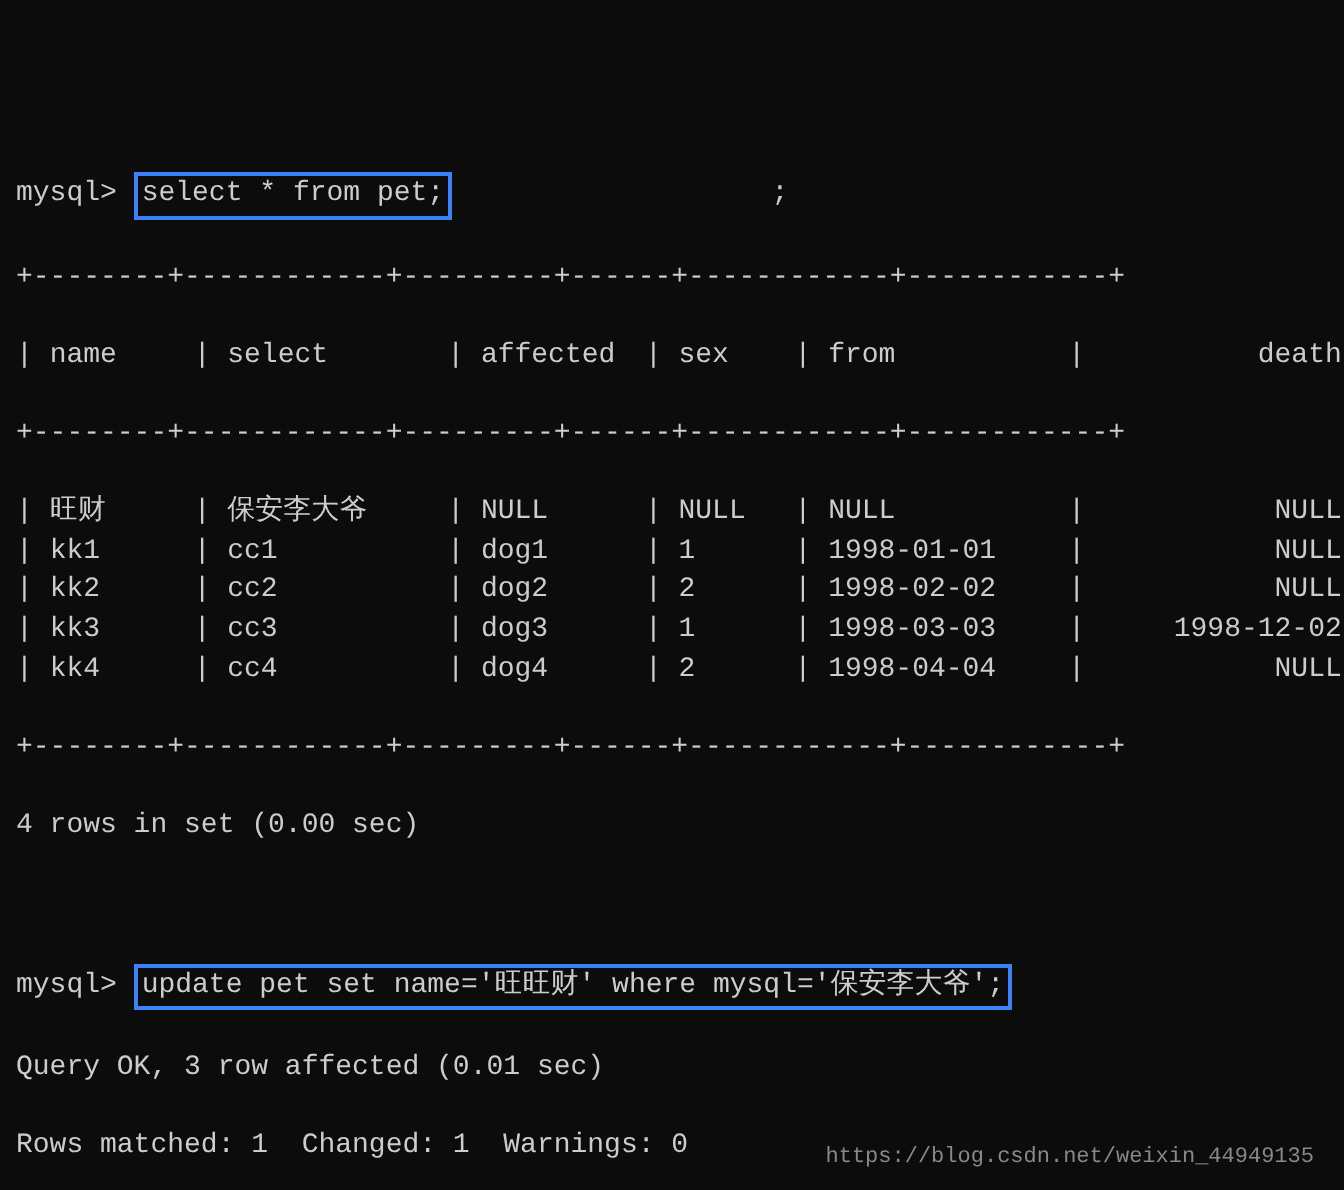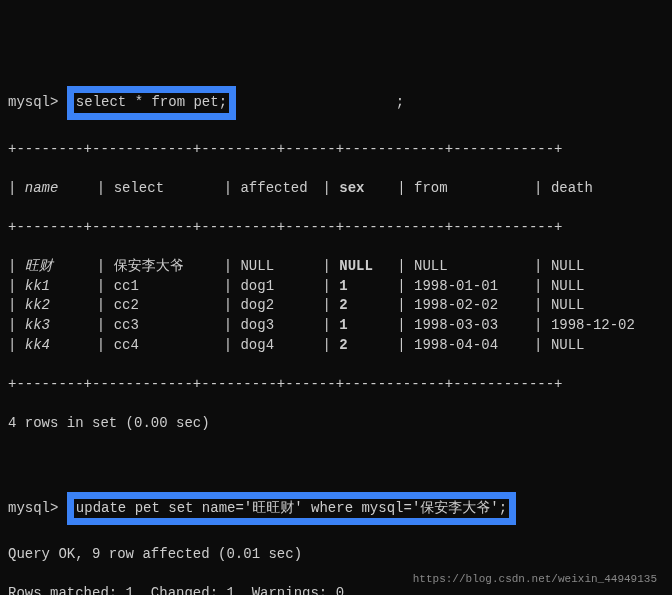--- a/index.html
+++ b/index.html
@@ -7,31 +7,31 @@
       background: #0c0c0c;
       color: #cccccc;
       font-family: 'Consolas', 'Courier New', monospace;
       font-size: 14px;
       line-height: 1.4;
       padding: 8px;
       width: 672px;
       white-space: pre;
     }
     .hl {
-      border: 7px solid #3b82f6;
+      border: 2px solid #3b82f6;
       padding: 0 2px;
       display: inline-block;
     }
     .col { display: inline-block; }
-    .c1 { width: 72px; font-style: italic; }
+    .c1 { width: 72px; }
     .c2 { width: 110px; }
     .c3 { width: 82px; }
-    .c4 { width: 58px; font-weight: bold; }
+    .c4 { width: 58px; }
     .c5 { width: 120px; }
-    .c6 { width: 120px; }
+    .c6 { width: 120px; text-align: right; }
     .watermark {
       position: absolute;
       right: 15px;
       bottom: 8px;
       color: #888;
       font-size: 11px;
     }
     .line { min-height: 19px; }
   </style>
 </head>
@@ -41,21 +41,21 @@
 
 <div class="line"><span>mysql&gt;</span> <span class="hl">select * from pet;</span>                   <span>;</span></div>
 <div class="line">+--------+------------+---------+------+------------+------------+</div>
 <div class="line">| <span class="col c1">name</span>| <span class="col c2">select</span>| <span class="col c3">affected</span>| <span class="col c4">sex</span>| <span class="col c5">from</span>| <span class="col c6">death</span>|</div>
 <div class="line">+--------+------------+---------+------+------------+------------+</div>
 <div id="tbody1"><div class="line">| <span class="col c1">旺财</span>| <span class="col c2">保安李大爷</span>| <span class="col c3">NULL</span>| <span class="col c4">NULL</span>| <span class="col c5">NULL</span>| <span class="col c6">NULL</span>|</div><div class="line">| <span class="col c1">kk1</span>| <span class="col c2">cc1</span>| <span class="col c3">dog1</span>| <span class="col c4">1</span>| <span class="col c5">1998-01-01</span>| <span class="col c6">NULL</span>|</div><div class="line">| <span class="col c1">kk2</span>| <span class="col c2">cc2</span>| <span class="col c3">dog2</span>| <span class="col c4">2</span>| <span class="col c5">1998-02-02</span>| <span class="col c6">NULL</span>|</div><div class="line">| <span class="col c1">kk3</span>| <span class="col c2">cc3</span>| <span class="col c3">dog3</span>| <span class="col c4">1</span>| <span class="col c5">1998-03-03</span>| <span class="col c6">1998-12-02</span>|</div><div class="line">| <span class="col c1">kk4</span>| <span class="col c2">cc4</span>| <span class="col c3">dog4</span>| <span class="col c4">2</span>| <span class="col c5">1998-04-04</span>| <span class="col c6">NULL</span>|</div></div>
 <div class="line">+--------+------------+---------+------+------------+------------+</div>
 <div class="line">4 rows in set (0.00 sec)</div>
 <div class="line"></div>
 <div class="line"><span>mysql&gt;</span> <span class="hl">update pet set name='旺旺财' where mysql='保安李大爷';</span></div>
-<div class="line">Query OK, 9 row affected (0.01 sec)</div>
+<div class="line">Query OK, 3 row affected (0.01 sec)</div>
 <div class="line">Rows matched: 1  Changed: 1  Warnings: 0</div>
 
 
 
 
 
 
 
 
 

